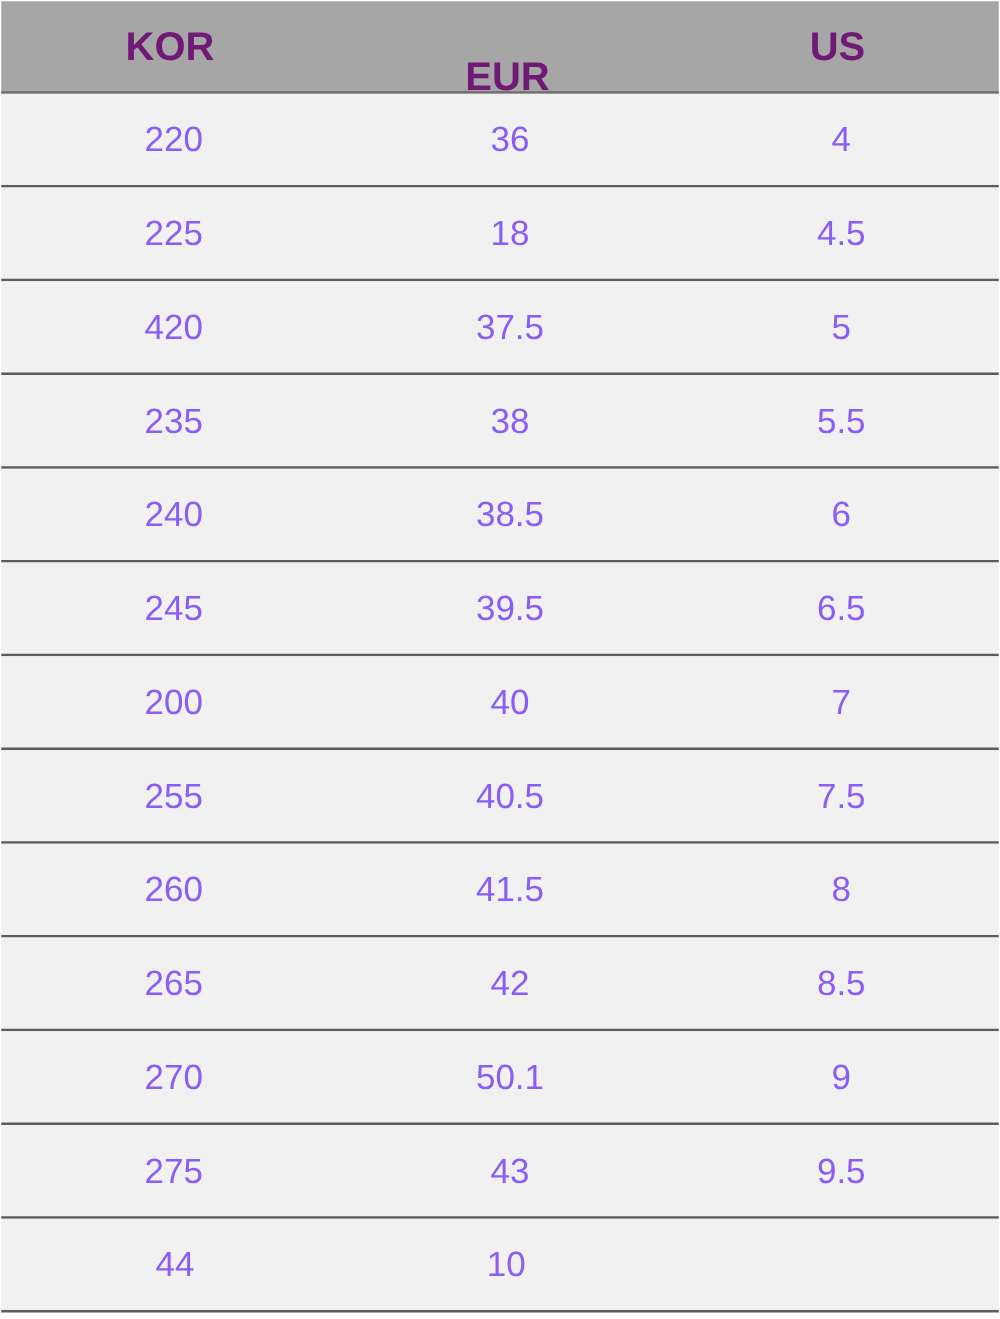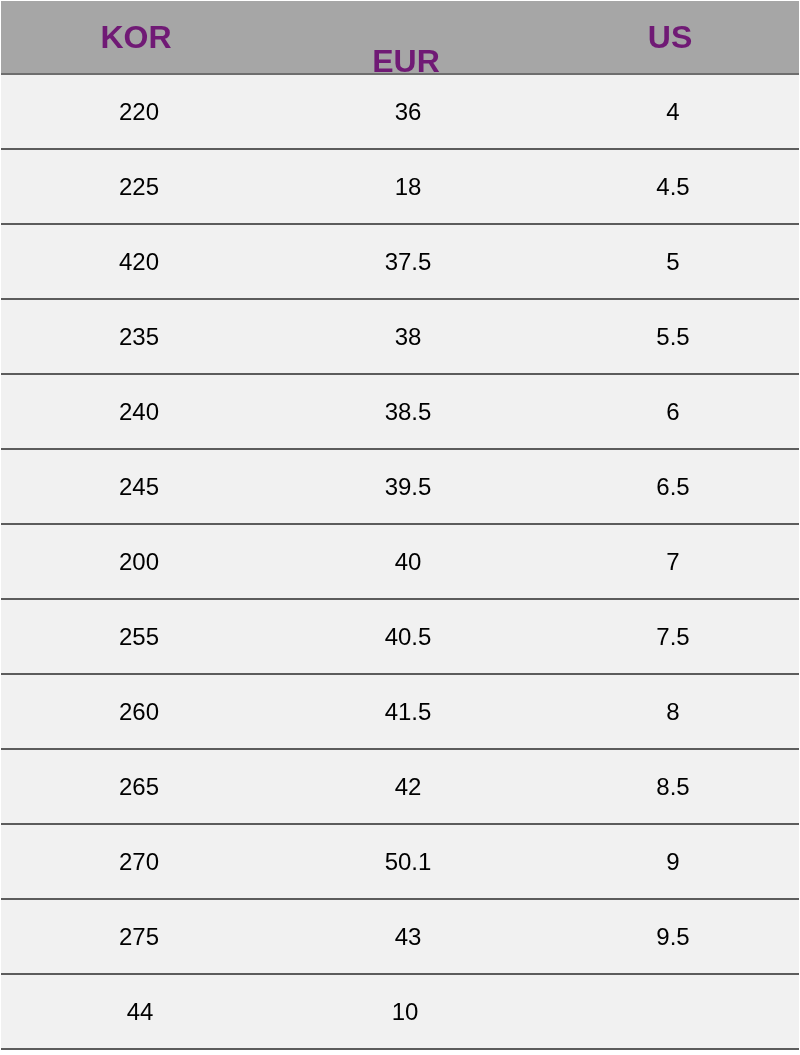--- a/index.html
+++ b/index.html
@@ -50,23 +50,23 @@
     background: #f1f1f1;
     border-bottom: 2px solid #5c5c5c;
     box-sizing: border-box;
     padding-left: 4px;
     padding-right: 4px;
   }
   .chart-row.last {
     border-bottom: 2px solid #5c5c5c;
   }
   .chart-row .cell {
-    font-size: 24px;
+    font-size: 28px;
     font-weight: normal;
-    color: #000000;
+    color: #8b5cf6;
     text-align: center;
     line-height: 1;
   }
 
   
   .col-kor { width: 268px; flex: 0 0 268px; }
   .col-eur { width: 270px; flex: 0 0 270px; }
   .col-us  { width: 260px; flex: 0 0 260px; }
 
   .chart-header .col-kor { width: 270px; flex: 0 0 270px; }

